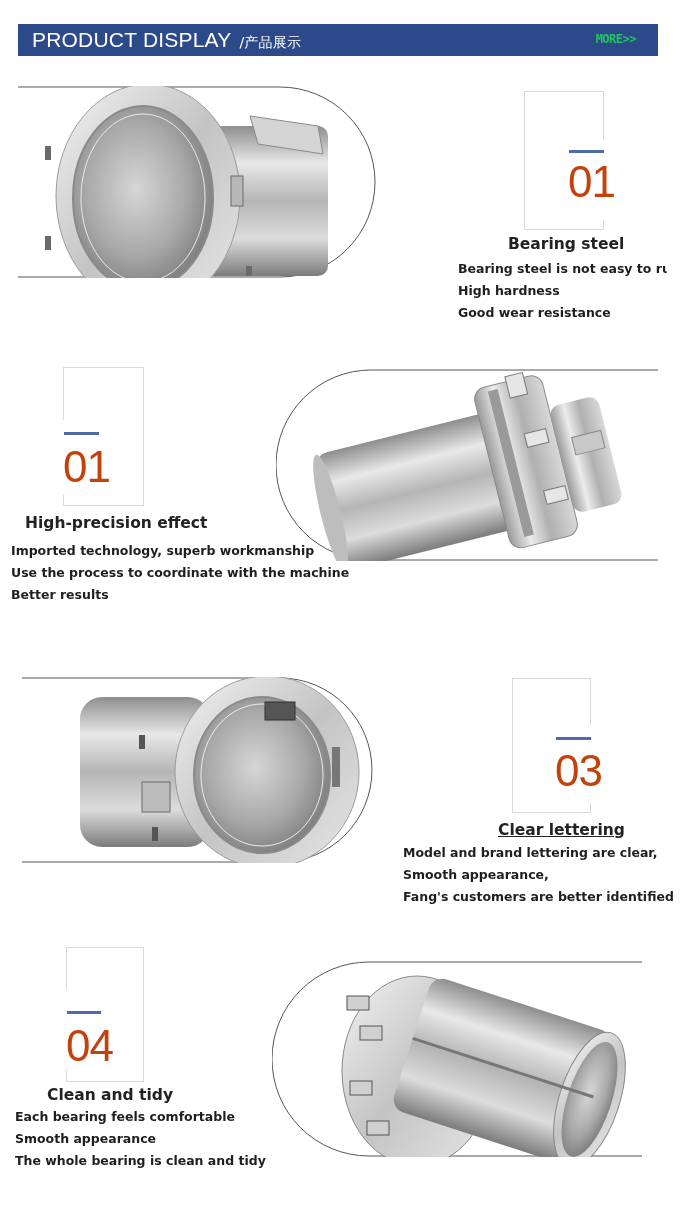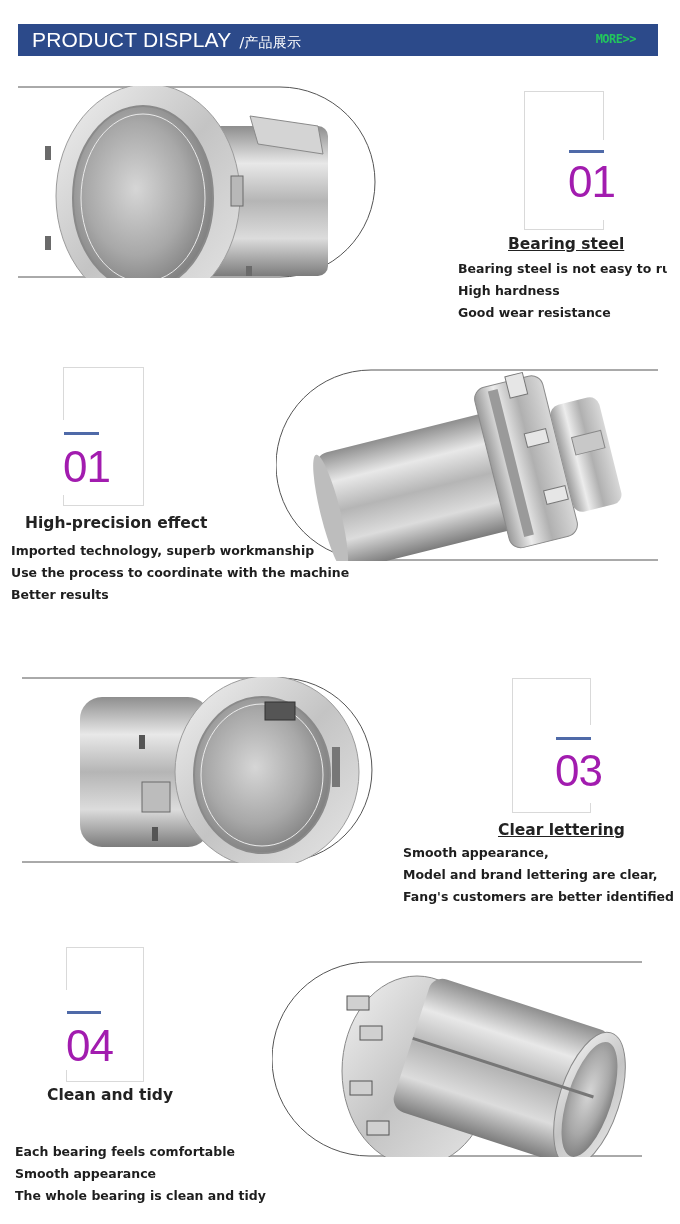--- a/index.html
+++ b/index.html
@@ -4,21 +4,21 @@
 <style>
   html,body{margin:0;padding:0;background:#fff;}
   body{width:680px;height:1224px;position:relative;overflow:hidden;font-family:"DejaVu Sans","Liberation Sans",sans-serif;color:#222;}
   .abs{position:absolute;}
   .header{left:18px;top:24px;width:640px;height:32px;background:#2c4a8a;}
   .header-title{left:14px;top:4px;font-family:"Liberation Sans",sans-serif;font-size:21px;color:#fff;letter-spacing:0.2px;white-space:nowrap;text-align:right;}
   .header-sub{font-family:"DejaVu Sans",sans-serif;font-size:14px;color:#fff;margin-left:8px;}
   .header-more{right:22px;top:8px;font-family:"DejaVu Sans Mono",monospace;font-weight:bold;font-size:12px;color:#22c55e;letter-spacing:-0.5px;cursor:pointer;}
   .frame-box{border:1.5px solid #d9d9d9;box-sizing:border-box;}
   .gap{position:absolute;background:#fff;}
-  .num{font-family:"Liberation Sans",sans-serif;font-size:44px;color:#a21caf;font-weight:normal;line-height:1;letter-spacing:-1px;white-space:nowrap;}
+  .num{font-family:"Liberation Sans",sans-serif;font-size:44px;color:#c2410c;font-weight:normal;line-height:1;letter-spacing:-1px;white-space:nowrap;}
   .bar{height:3px;background:#4f6aa8;}
   .feat-title{font-family:"DejaVu Sans",sans-serif;font-weight:bold;font-size:15.5px;color:#222;white-space:nowrap;}
   .feat-line{font-family:"DejaVu Sans",sans-serif;font-weight:bold;font-size:12.5px;color:#1e1e1e;white-space:nowrap;line-height:22px;}
   .clip{overflow:hidden;}
   svg{display:block;}
 </style>
 </head>
 <body>
 
 <svg width="0" height="0" style="position:absolute">
@@ -73,21 +73,21 @@
     <rect x="27" y="150" width="6" height="14" fill="#6a6a6a"></rect>
     <rect x="213" y="90" width="12" height="30" fill="#b8b8b8" stroke="#6a6a6a"></rect>
     <rect x="228" y="180" width="6" height="10" fill="#6a6a6a"></rect>
   </svg>
 </div>
 
 <div class="abs frame-box" style="left:524px;top:91px;width:80px;height:139px;"></div>
 <div class="gap" style="left:600px;top:140px;width:6px;height:80px;"></div>
 <div class="abs bar" style="left:569px;top:150px;width:35px;"></div>
 <div class="abs num" style="left:568px;top:160px;">01</div>
-<div class="abs feat-title" style="left:508px;top:235px;text-decoration:underline;">Bearing steel</div>
+<div class="abs feat-title" style="left:508px;top:235px;">Bearing steel</div>
 <div class="abs clip" style="left:458px;top:258px;width:209px;">
   <div class="feat-line">Bearing steel is not easy to rust</div>
   <div class="feat-line">High hardness</div>
   <div class="feat-line">Good wear resistance</div>
 </div>
 
 <div class="abs frame-box" style="left:63px;top:367px;width:81px;height:139px;"></div>
 <div class="gap" style="left:61px;top:420px;width:6px;height:75px;"></div>
 <div class="abs bar" style="left:64px;top:432px;width:35px;"></div>
 <div class="abs num" style="left:63px;top:445px;">01</div>
@@ -133,31 +133,31 @@
     <rect x="310" y="70" width="8" height="40" fill="#777"></rect>
   </svg>
 </div>
 
 <div class="abs frame-box" style="left:512px;top:678px;width:79px;height:135px;"></div>
 <div class="gap" style="left:587px;top:725px;width:6px;height:78px;"></div>
 <div class="abs bar" style="left:556px;top:737px;width:35px;"></div>
 <div class="abs num" style="left:555px;top:749px;">03</div>
 <div class="abs feat-title" style="left:498px;top:821px;text-decoration:underline;">Clear lettering</div>
 <div class="abs" style="left:403px;top:842px;">
+  <div class="feat-line">Model and brand lettering are clear,</div>
   <div class="feat-line">Smooth appearance,</div>
-  <div class="feat-line">Model and brand lettering are clear,</div>
   <div class="feat-line">Fang's customers are better identified</div>
 </div>
 
 <div class="abs frame-box" style="left:66px;top:947px;width:78px;height:135px;"></div>
 <div class="gap" style="left:64px;top:990px;width:6px;height:80px;"></div>
 <div class="abs bar" style="left:67px;top:1011px;width:34px;"></div>
 <div class="abs num" style="left:66px;top:1024px;">04</div>
 <div class="abs feat-title" style="left:47px;top:1086px;">Clean and tidy</div>
-<div class="abs" style="left:15px;top:1106px;margin-top:35px;">
+<div class="abs" style="left:15px;top:1106px;">
   <div class="feat-line">Each bearing feels comfortable</div>
   <div class="feat-line">Smooth appearance</div>
   <div class="feat-line">The whole bearing is clean and tidy</div>
 </div>
 
 <div class="abs" style="left:272px;top:961px;width:372px;height:196px;">
   <svg width="372" height="196">
     <path d="M370 1 H97 A97 97 0 0 0 97 195 H370" fill="none" stroke="#555" stroke-width="1"></path>
 
     <ellipse cx="145" cy="110" rx="75" ry="95" fill="url(#ringFace)" stroke="#888"></ellipse>

